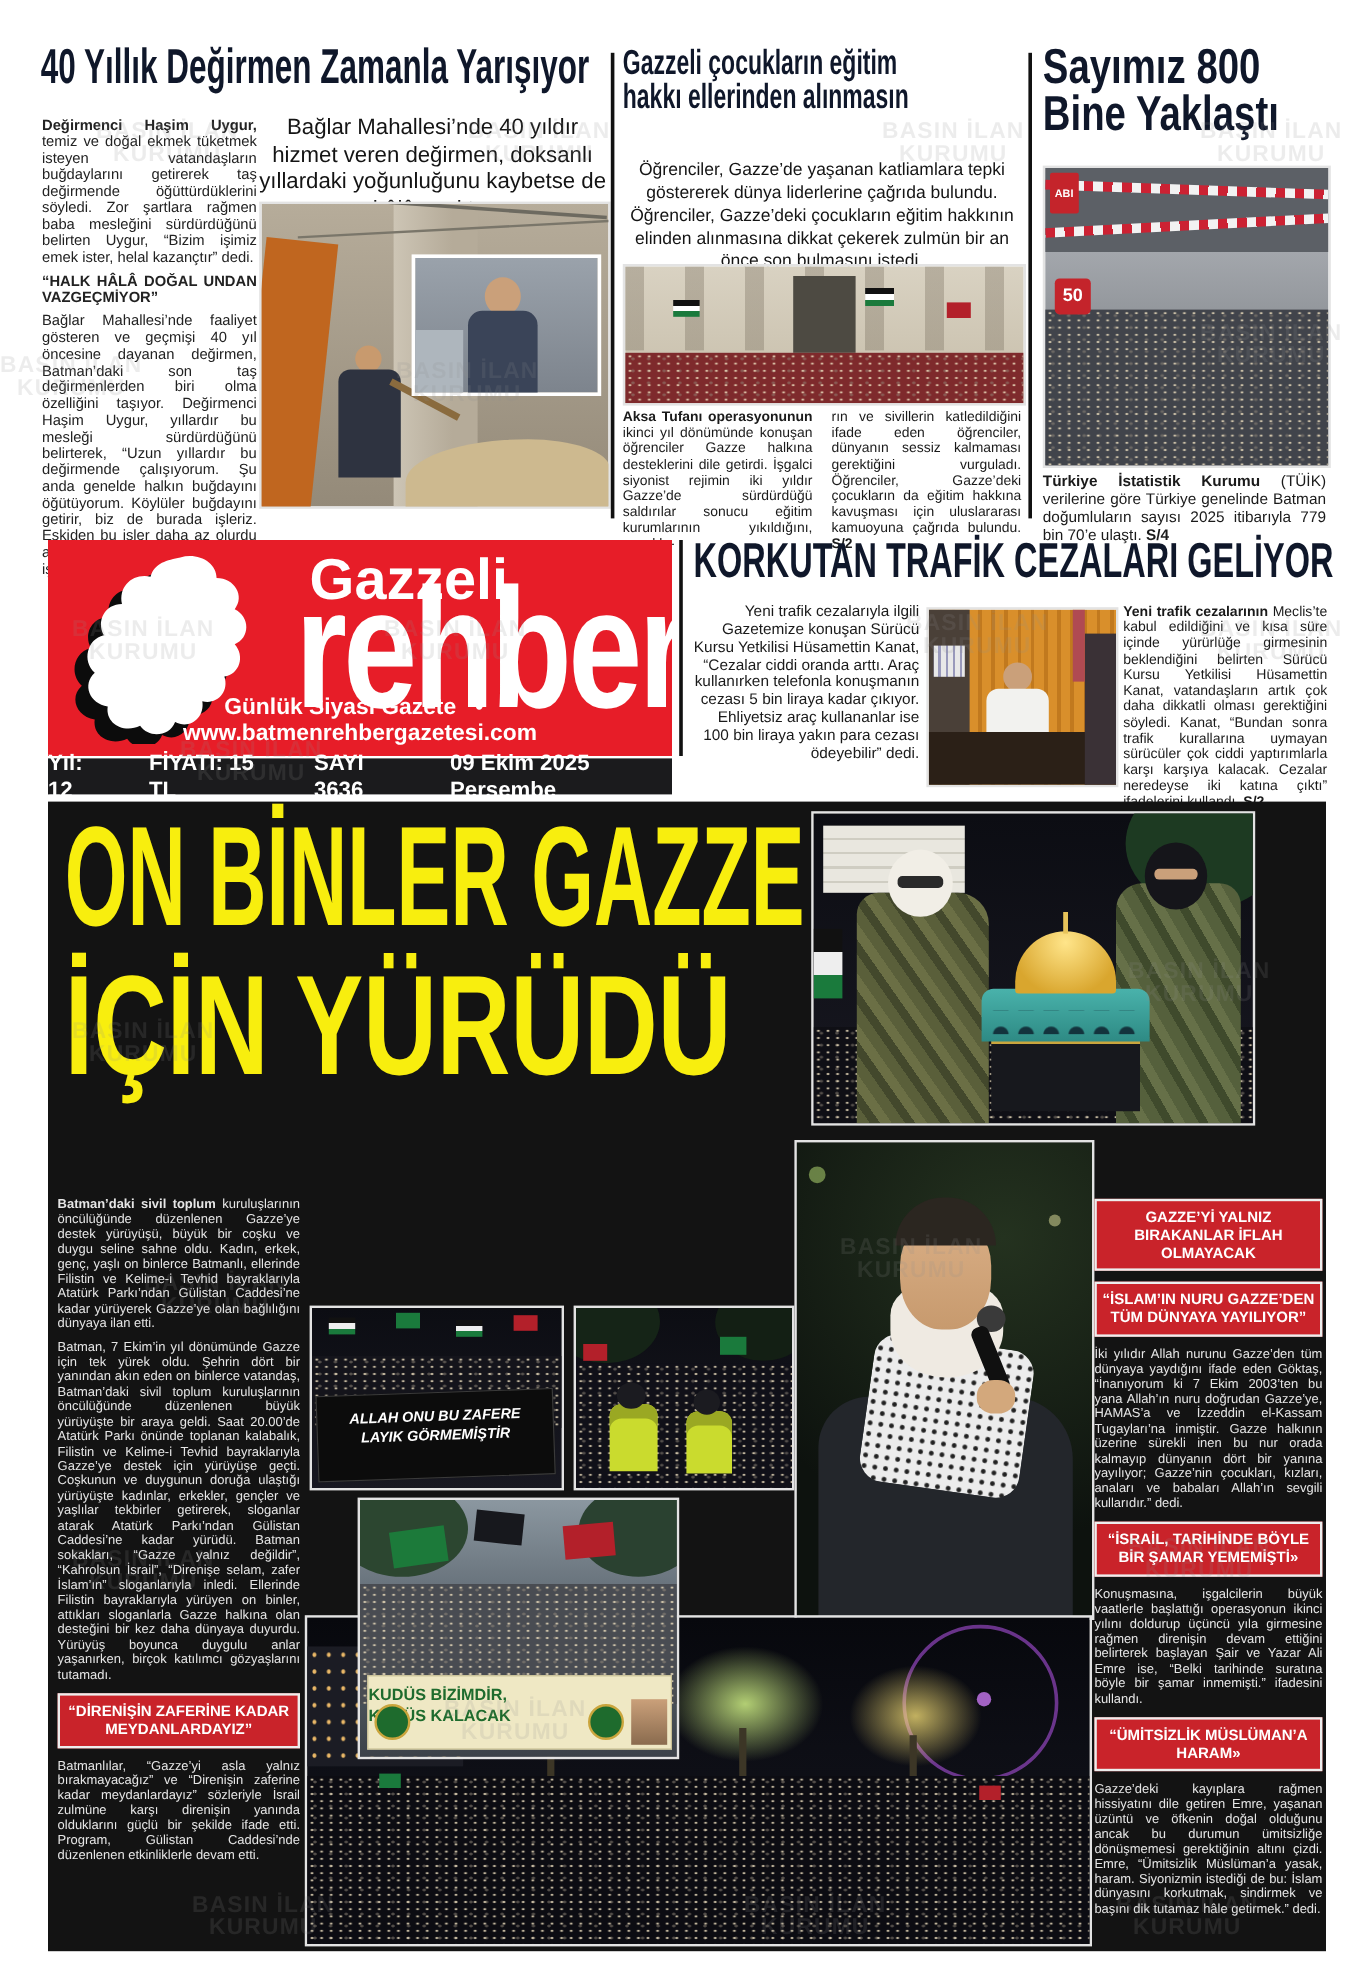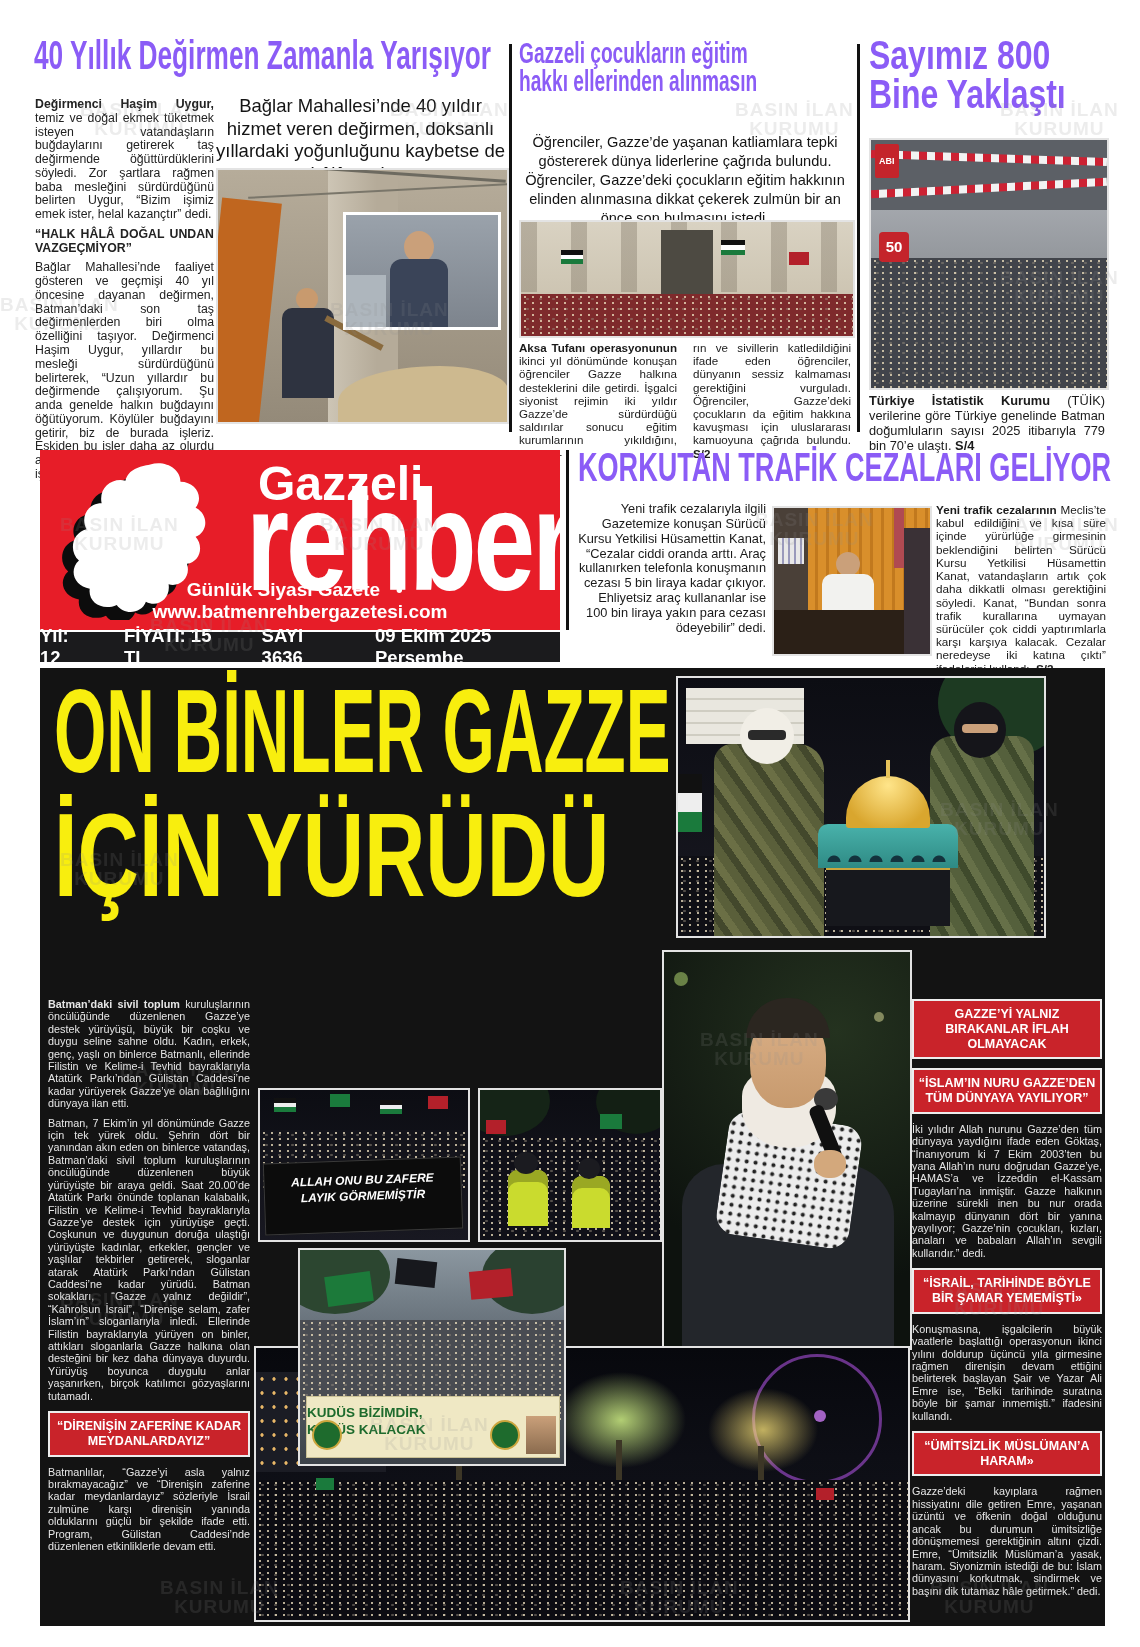--- a/index.html
+++ b/index.html
@@ -1,19 +1,19 @@
 <!DOCTYPE html>
 <html><head>
 <meta charset="utf-8">
 <style>
   html,body{margin:0;padding:0;background:#888}
   .page{position:relative;width:1140px;height:1647px;margin:0 auto;background:#fff;
         font-family:"Liberation Sans",sans-serif;color:#1a1a1a;overflow:hidden}
   .abs{position:absolute}
-  .hl{position:absolute;font-weight:700;color:#8b5cf6;white-space:nowrap;line-height:.96}
+  .hl{position:absolute;font-weight:700;color:#0f172a;white-space:nowrap;line-height:.96}
   .sc{display:inline-block;transform-origin:0 55%;white-space:nowrap}
   .jtext{text-align:justify}
   .ph{position:absolute;overflow:hidden;border:2px solid #e3e3e3;background:#222}
   .ph span{position:absolute;display:block}
   .night{background:linear-gradient(180deg,#0c0d13,#181821)}
   .crowd{background-image:radial-gradient(rgba(236,222,190,.8) .8px,transparent 1.6px),
                          radial-gradient(rgba(150,140,125,.5) 1px,transparent 2px);
          background-size:8px 6px,13px 10px}
   .vline{position:absolute;background:#111}
   

